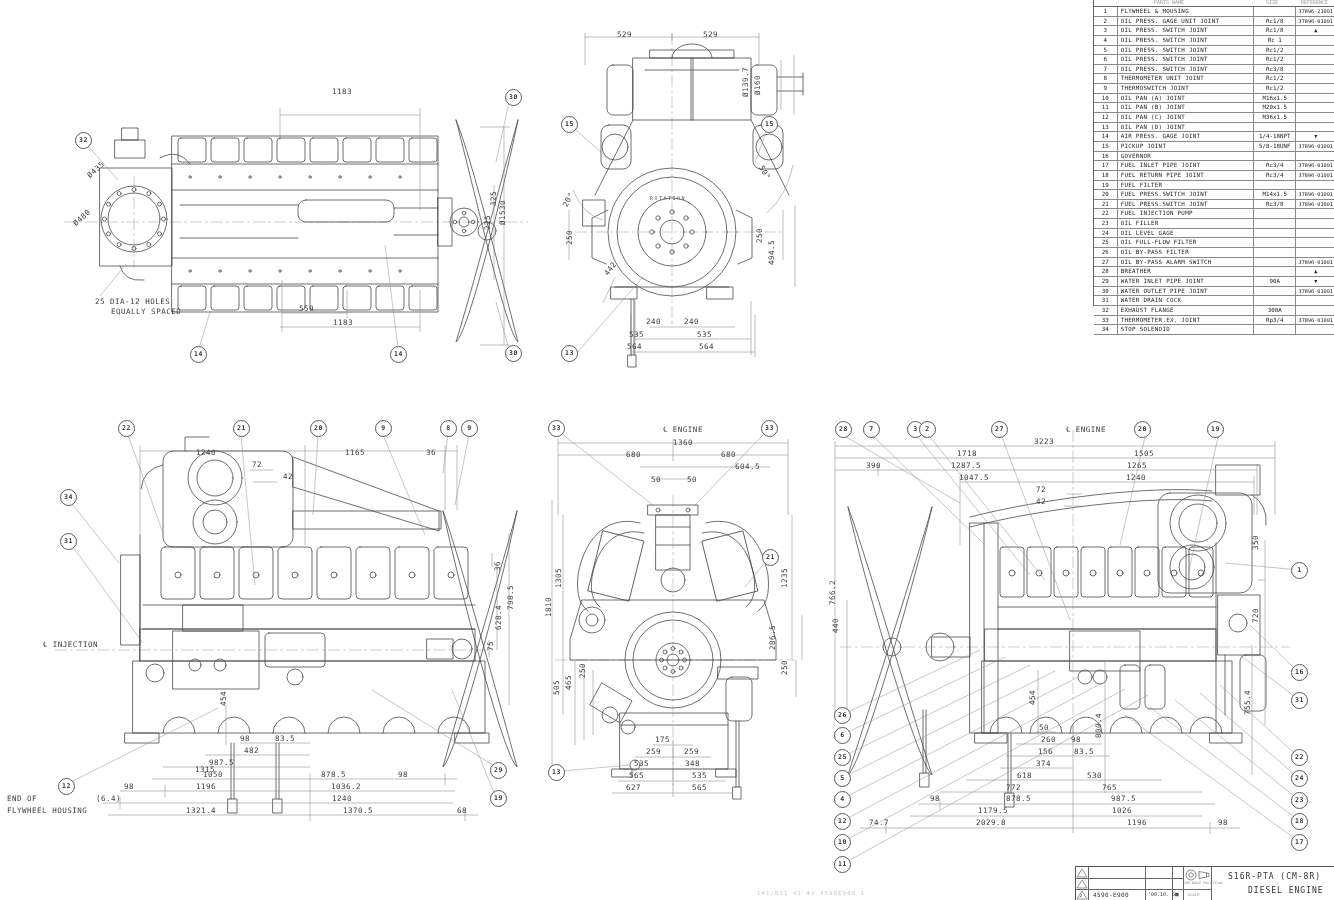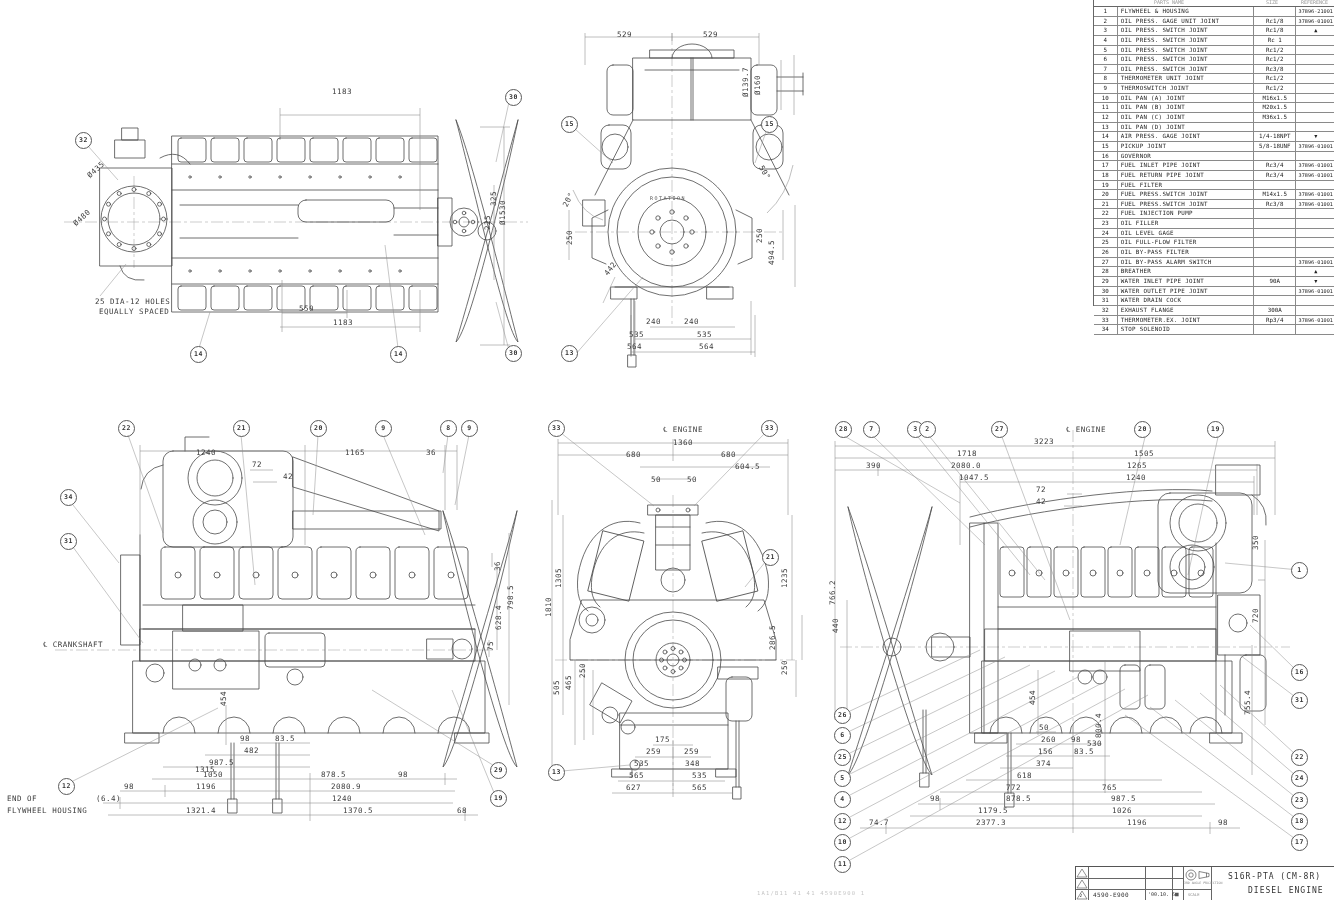--- a/index.html
+++ b/index.html
@@ -532,21 +532,21 @@
 
 <span class="lb" style="left:332px;top:88px">1183</span>
 <span class="lb" style="left:86px;top:166px;transform:rotate(-42deg)">Ø435</span>
 <span class="lb" style="left:72px;top:214px;transform:rotate(-42deg)">Ø480</span>
 <span class="lb" style="left:299px;top:305px">550</span>
 <span class="lb" style="left:333px;top:319px">1183</span>
 <span class="lb v" style="left:490px;top:206px">325</span>
 <span class="lb v" style="left:484px;top:230px">225</span>
 <span class="lb v" style="left:499px;top:225px">Ø1530</span>
 <span class="lb" style="left:95px;top:298px">25 DIA-12 HOLES</span>
-<span class="lb" style="left:99px;top:308px">EQUALLY SPACED</span>
+<span class="lb" style="left:111px;top:308px">EQUALLY SPACED</span>
 <b class="co" style="left:75px;top:132px">32</b>
 <b class="co" style="left:505px;top:89px">30</b>
 <b class="co" style="left:505px;top:345px">30</b>
 <b class="co" style="left:190px;top:346px">14</b>
 <b class="co" style="left:390px;top:346px">14</b>
 
 <span class="lb" style="left:617px;top:31px">529</span>
 <span class="lb" style="left:703px;top:31px">529</span>
 <span class="lb v" style="left:742px;top:97px">Ø139.7</span>
 <span class="lb v" style="left:754px;top:95px">Ø160</span>
@@ -579,28 +579,28 @@
 <span class="lb v" style="left:220px;top:706px">454</span>
 <span class="lb" style="left:240px;top:735px">98</span>
 <span class="lb" style="left:275px;top:735px">83.5</span>
 <span class="lb" style="left:244px;top:747px">482</span>
 <span class="lb" style="left:209px;top:759px">987.5</span>
 <span class="lb" style="left:203px;top:771px">1050</span>
 <span class="lb" style="left:321px;top:771px">878.5</span>
 <span class="lb" style="left:398px;top:771px">98</span>
 <span class="lb" style="left:124px;top:783px">98</span>
 <span class="lb" style="left:196px;top:783px">1196</span>
-<span class="lb" style="left:331px;top:783px">2080.9</span>
+<span class="lb" style="left:331px;top:783px">1036.2</span>
 <span class="lb" style="left:96px;top:795px">(6.4)</span>
 <span class="lb" style="left:195px;top:766px">1315</span>
 <span class="lb" style="left:332px;top:795px">1240</span>
 <span class="lb" style="left:186px;top:807px">1321.4</span>
 <span class="lb" style="left:343px;top:807px">1370.5</span>
 <span class="lb" style="left:457px;top:807px">68</span>
-<span class="lb" style="left:43px;top:641px">℄ CRANKSHAFT</span>
+<span class="lb" style="left:43px;top:641px">℄ INJECTION</span>
 <span class="lb" style="left:7px;top:795px">END OF</span>
 <span class="lb" style="left:7px;top:807px">FLYWHEEL HOUSING</span>
 <b class="co" style="left:118px;top:420px">22</b>
 <b class="co" style="left:233px;top:420px">21</b>
 <b class="co" style="left:310px;top:420px">20</b>
 <b class="co" style="left:375px;top:420px">9</b>
 <b class="co" style="left:440px;top:420px">8</b>
 <b class="co" style="left:461px;top:420px">9</b>
 <b class="co" style="left:60px;top:489px">34</b>
 <b class="co" style="left:60px;top:533px">31</b>
@@ -635,50 +635,50 @@
 <b class="co" style="left:548px;top:420px">33</b>
 <b class="co" style="left:761px;top:420px">33</b>
 <b class="co" style="left:762px;top:549px">21</b>
 <b class="co" style="left:548px;top:764px">13</b>
 
 <span class="lb" style="left:1066px;top:426px">℄ ENGINE</span>
 <span class="lb" style="left:1034px;top:438px">3223</span>
 <span class="lb" style="left:957px;top:450px">1718</span>
 <span class="lb" style="left:1134px;top:450px">1505</span>
 <span class="lb" style="left:866px;top:462px">390</span>
-<span class="lb" style="left:951px;top:462px">2080.0</span>
+<span class="lb" style="left:951px;top:462px">1287.5</span>
 <span class="lb" style="left:1127px;top:462px">1265</span>
 <span class="lb" style="left:959px;top:474px">1047.5</span>
 <span class="lb" style="left:1126px;top:474px">1240</span>
 <span class="lb" style="left:1036px;top:486px">72</span>
 <span class="lb" style="left:1036px;top:498px">42</span>
 <span class="lb v" style="left:1252px;top:550px">350</span>
 <span class="lb v" style="left:1252px;top:623px">720</span>
 <span class="lb v" style="left:829px;top:605px">766.2</span>
 <span class="lb v" style="left:832px;top:633px">440</span>
 <span class="lb v" style="left:1244px;top:715px">755.4</span>
 <span class="lb v" style="left:1095px;top:738px">800.4</span>
 <span class="lb v" style="left:1029px;top:705px">454</span>
 <span class="lb" style="left:1039px;top:724px">50</span>
 <span class="lb" style="left:1041px;top:736px">260</span>
 <span class="lb" style="left:1071px;top:736px">98</span>
 <span class="lb" style="left:1038px;top:748px">156</span>
 <span class="lb" style="left:1074px;top:748px">83.5</span>
 <span class="lb" style="left:1036px;top:760px">374</span>
 <span class="lb" style="left:1017px;top:772px">618</span>
-<span class="lb" style="left:1087px;top:740px">530</span>
+<span class="lb" style="left:1087px;top:772px">530</span>
 <span class="lb" style="left:1006px;top:784px">772</span>
 <span class="lb" style="left:1102px;top:784px">765</span>
 <span class="lb" style="left:930px;top:795px">98</span>
 <span class="lb" style="left:1006px;top:795px">878.5</span>
 <span class="lb" style="left:1111px;top:795px">987.5</span>
 <span class="lb" style="left:978px;top:807px">1179.5</span>
 <span class="lb" style="left:1112px;top:807px">1026</span>
 <span class="lb" style="left:869px;top:819px">74.7</span>
-<span class="lb" style="left:976px;top:819px">2377.3</span>
+<span class="lb" style="left:976px;top:819px">2029.8</span>
 <span class="lb" style="left:1127px;top:819px">1196</span>
 <span class="lb" style="left:1218px;top:819px">98</span>
 <b class="co" style="left:835px;top:421px">28</b>
 <b class="co" style="left:863px;top:421px">7</b>
 <b class="co" style="left:907px;top:421px">3</b>
 <b class="co" style="left:919px;top:421px">2</b>
 <b class="co" style="left:991px;top:421px">27</b>
 <b class="co" style="left:1134px;top:421px">20</b>
 <b class="co" style="left:1207px;top:421px">19</b>
 <b class="co" style="left:1291px;top:562px">1</b>

